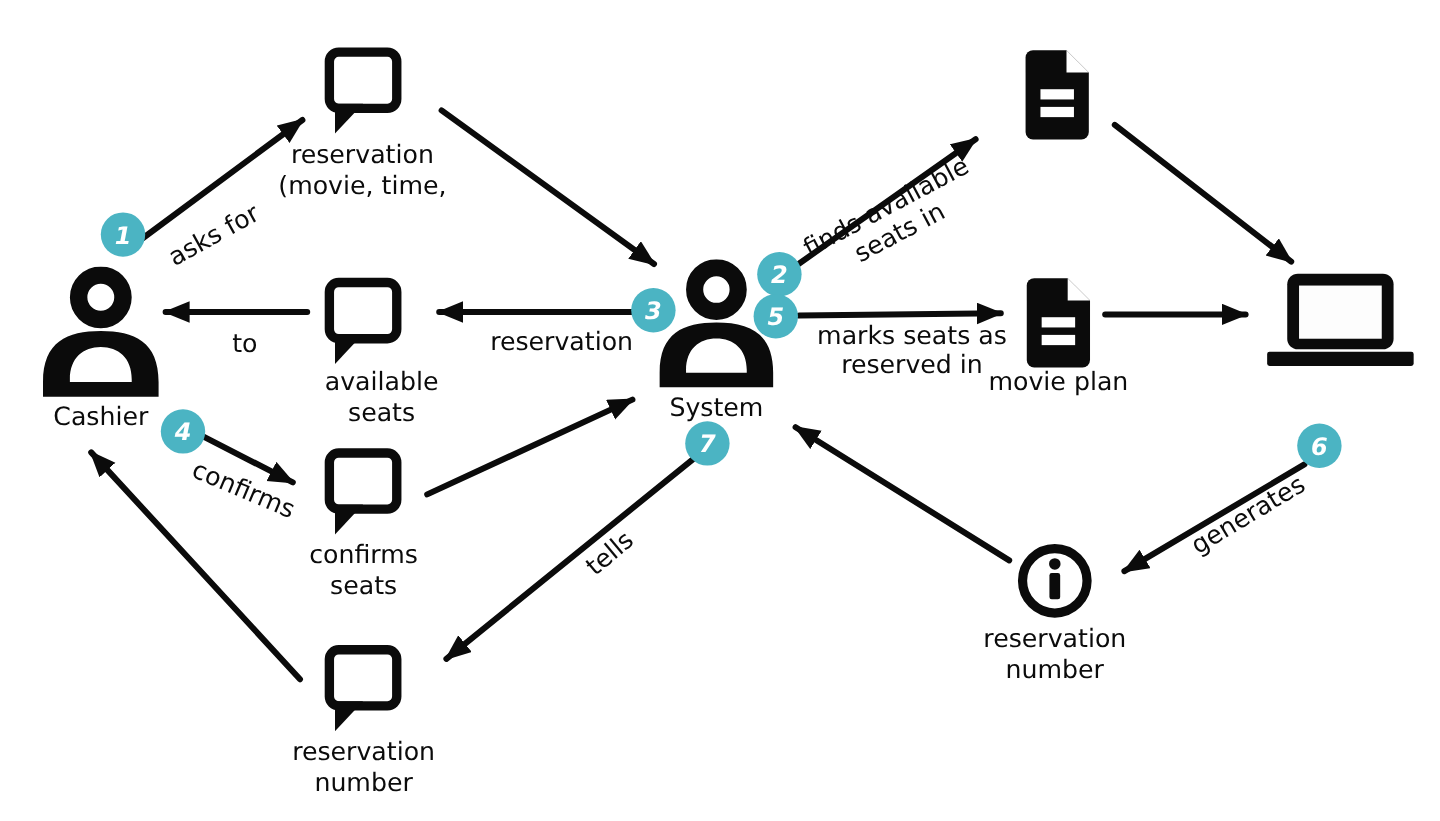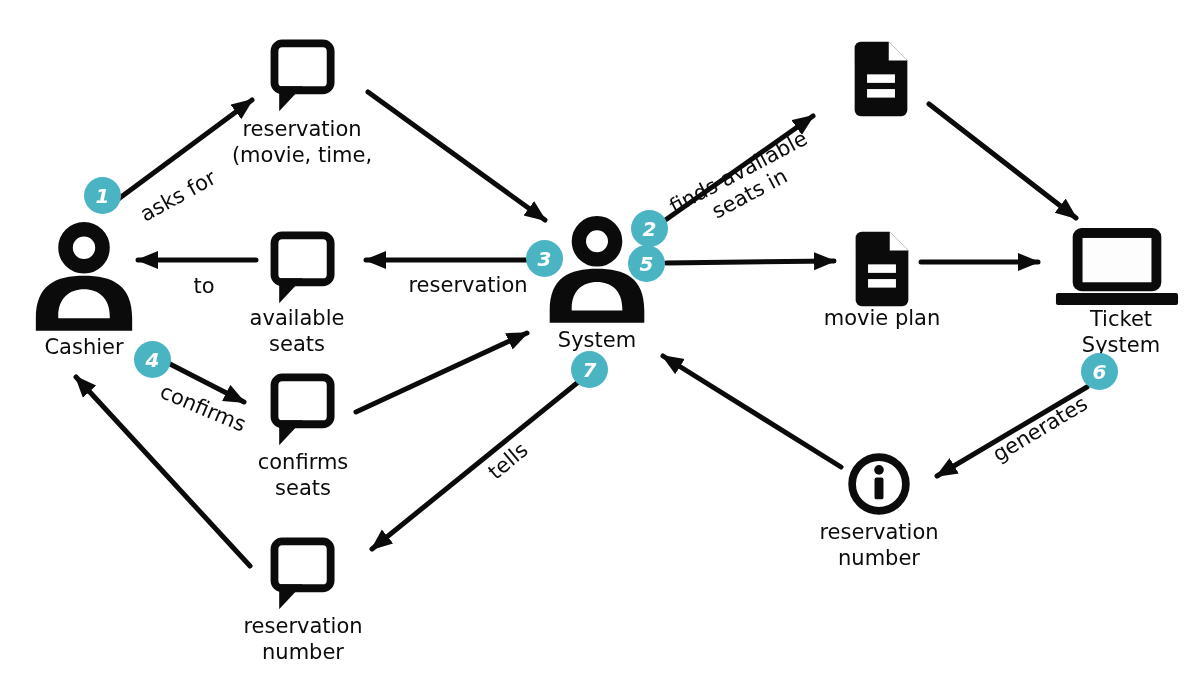--- a/index.html
+++ b/index.html
@@ -69,39 +69,35 @@
   </svg>
   <div class="node-label" style="left:597px;top:327px">
     <span>System</span>
   </div>
 
   <svg class="icon" style="left:1053px;top:226px" width="128" height="83" viewBox="0 0 130 84">
     <rect x="20" y="2" width="90" height="64" rx="9" fill="#0b0b0b"></rect>
     <rect x="30" y="12" width="70" height="45" fill="#fdfdfd"></rect>
     <rect x="3" y="68" width="124" height="12" rx="2" fill="#0b0b0b"></rect>
   </svg>
-  <div class="node-label" style="left:1121px;top:306px">
-    <span>Ticket</span>
-    <span>System</span>
-  </div>
 
   <svg class="icon" style="left:262px;top:38px" width="78" height="78" viewBox="0 0 100 100">
     <rect x="16" y="7" width="72" height="60" rx="10" fill="#ffffff" stroke="#0b0b0b" stroke-width="10"></rect>
     <path d="M22,62 L22,94 L52,62 Z" fill="#0b0b0b"></path>
   </svg>
   <div class="node-label" style="left:302px;top:116px">
     <span>reservation</span>
     <span>(movie, time,</span>
   </div>
 
   <svg class="icon" style="left:262px;top:230px" width="78" height="78" viewBox="0 0 100 100">
     <rect x="16" y="7" width="72" height="60" rx="10" fill="#ffffff" stroke="#0b0b0b" stroke-width="10"></rect>
     <path d="M22,62 L22,94 L52,62 Z" fill="#0b0b0b"></path>
   </svg>
-  <div class="node-label" style="left:297px;top:305px">
+  <div class="node-label" style="left:318px;top:305px">
     <span>available</span>
     <span>seats</span>
   </div>
 
   <svg class="icon" style="left:262px;top:372px" width="78" height="78" viewBox="0 0 100 100">
     <rect x="16" y="7" width="72" height="60" rx="10" fill="#ffffff" stroke="#0b0b0b" stroke-width="10"></rect>
     <path d="M22,62 L22,94 L52,62 Z" fill="#0b0b0b"></path>
   </svg>
   <div class="node-label" style="left:303px;top:449px">
     <span>confirms</span>
@@ -164,17 +160,21 @@
   <div class="edge-label" style="left:203px;top:408px;--r:23deg">
     <span>confirms</span>
   </div>
   <div class="edge-label" style="left:508px;top:461px;--r:-40deg">
     <span>tells</span>
   </div>
   <div class="edge-label" style="left:744px;top:183px;--r:-28deg">
     <span>finds available</span>
     <span>seats in</span>
   </div>
+  <div class="edge-label" style="left:760px;top:292px">
+    <span>marks seats as</span>
+    <span>reserved in</span>
+  </div>
   <div class="edge-label" style="left:1040px;top:429px;--r:-31deg">
     <span>generates</span>
   </div>
 
 </div>
 
 </body></html>

